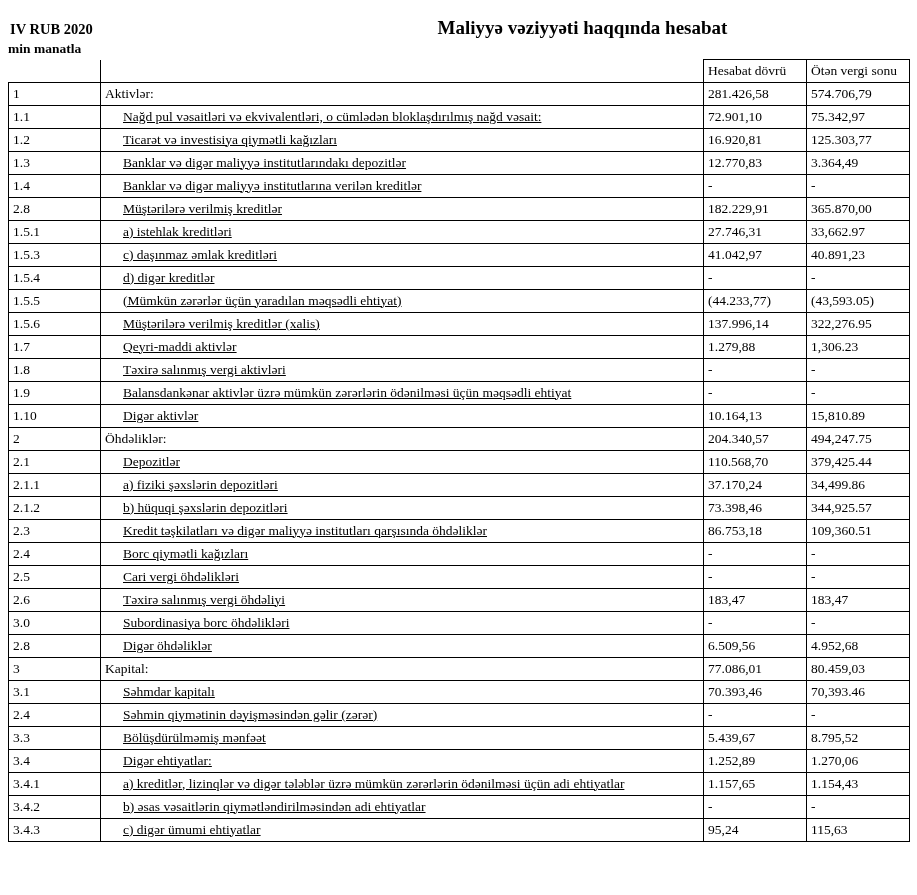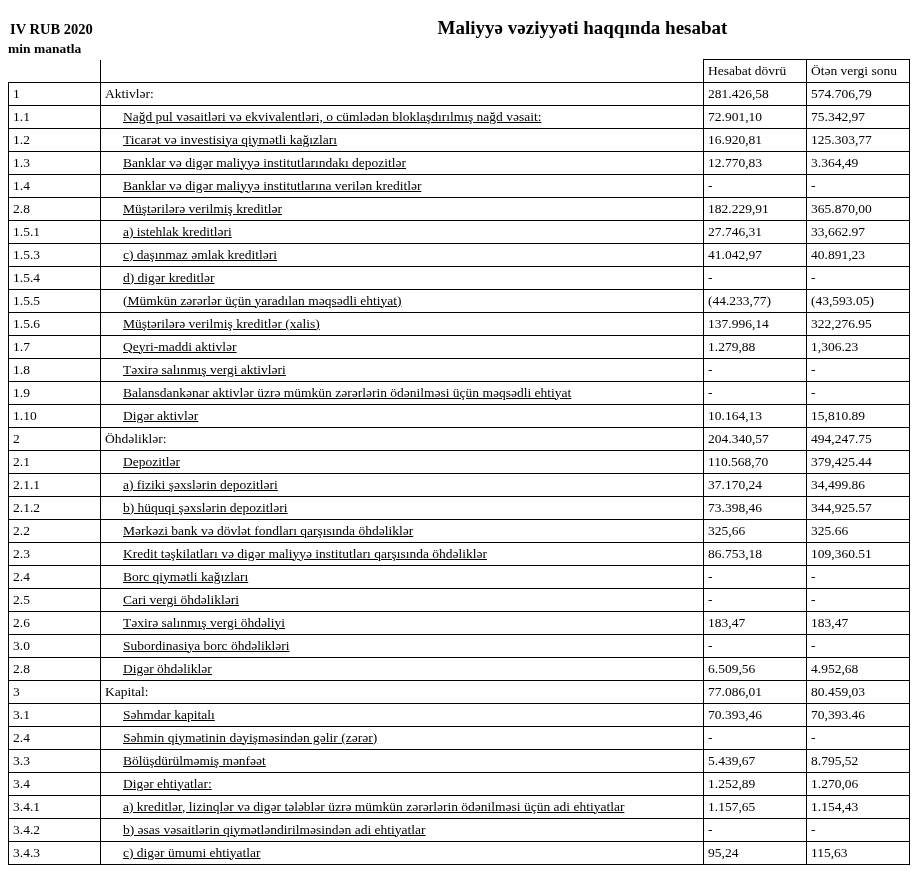--- a/index.html
+++ b/index.html
@@ -217,26 +217,20 @@
           <td class="num-cell">37.170,24</td>
           <td class="num-cell">34,499.86</td>
         </tr>
         <tr>
           <td class="no-cell">2.1.2</td>
           <td class="indent-1">b) hüquqi şəxslərin depozitləri</td>
           <td class="num-cell">73.398,46</td>
           <td class="num-cell">344,925.57</td>
         </tr>
         <tr>
-          <td class="no-cell">2.2</td>
-          <td class="indent-1">Mərkəzi bank və dövlət fondları qarşısında öhdəliklər</td>
-          <td class="num-cell">325,66</td>
-          <td class="num-cell">325.66</td>
-        </tr>
-        <tr>
           <td class="no-cell">2.3</td>
           <td class="indent-1">Kredit təşkilatları və digər maliyyə institutları qarşısında öhdəliklər</td>
           <td class="num-cell">86.753,18</td>
           <td class="num-cell">109,360.51</td>
         </tr>
         <tr>
           <td class="no-cell">2.4</td>
           <td class="indent-1">Borc qiymətli kağızları</td>
           <td class="num-cell">-</td>
           <td class="num-cell">-</td>

